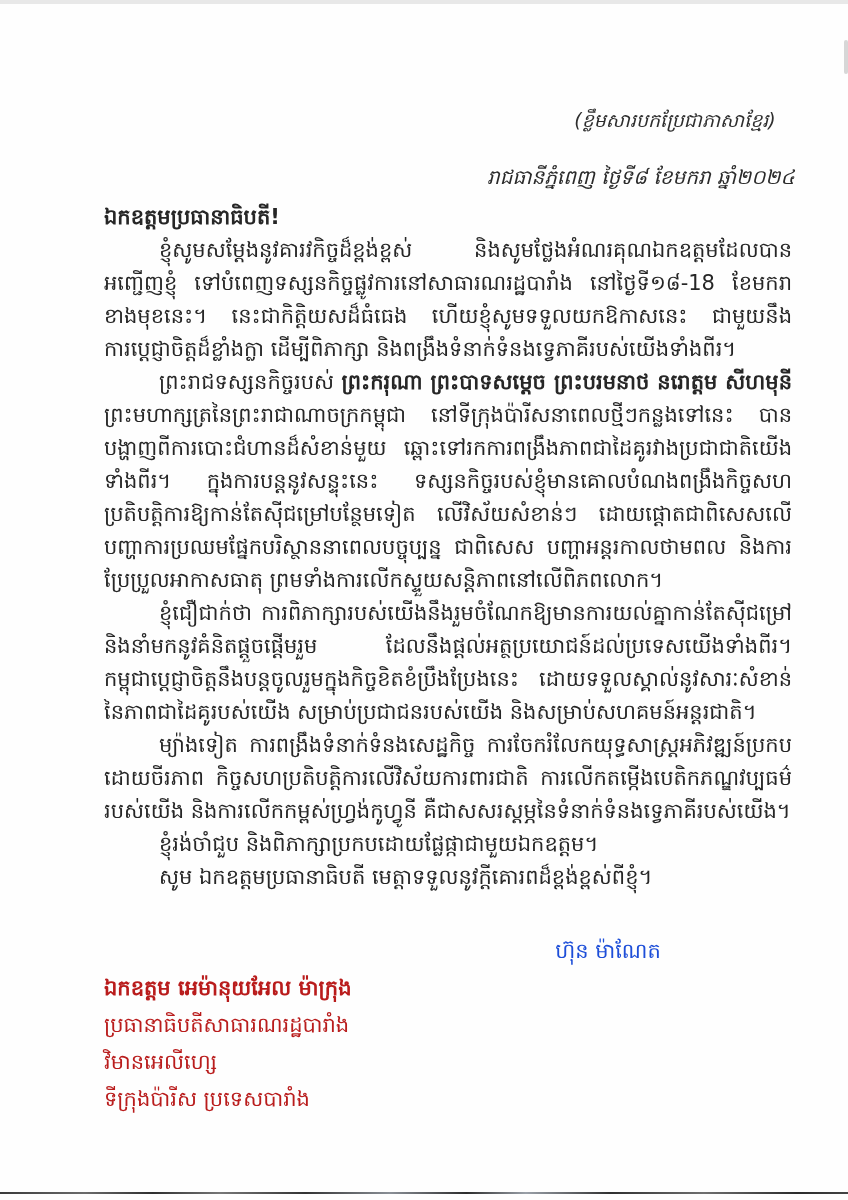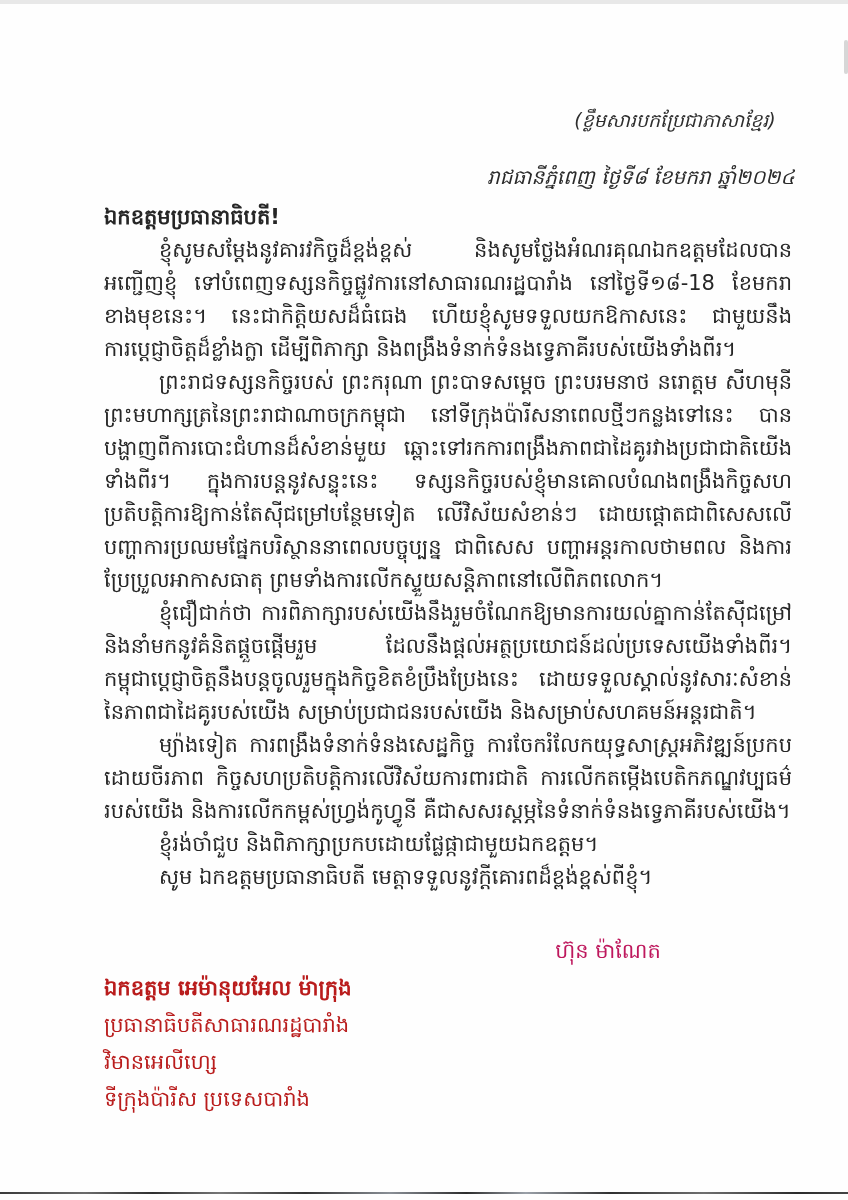--- a/index.html
+++ b/index.html
@@ -49,31 +49,31 @@
     margin: 0;
   }
   .salutation {
     font-weight: bold;
     text-align: left;
   }
   .para {
     text-indent: 55px;
   }
   .bold-inline {
-    font-weight: normal;
+    font-weight: bold;
   }
   .signature {
     position: absolute;
     top: 933px;
     left: 528px;
     width: 160px;
     font-size: 21px;
     text-align: center;
     white-space: nowrap;
-    color: #be185d;
+    color: #1d4ed8;
   }
   .recipient {
     position: absolute;
     top: 966px;
     left: 104px;
     font-size: 21px;
     line-height: 37px;
     color: #b91c1c;
   }
   .recipient .name {

